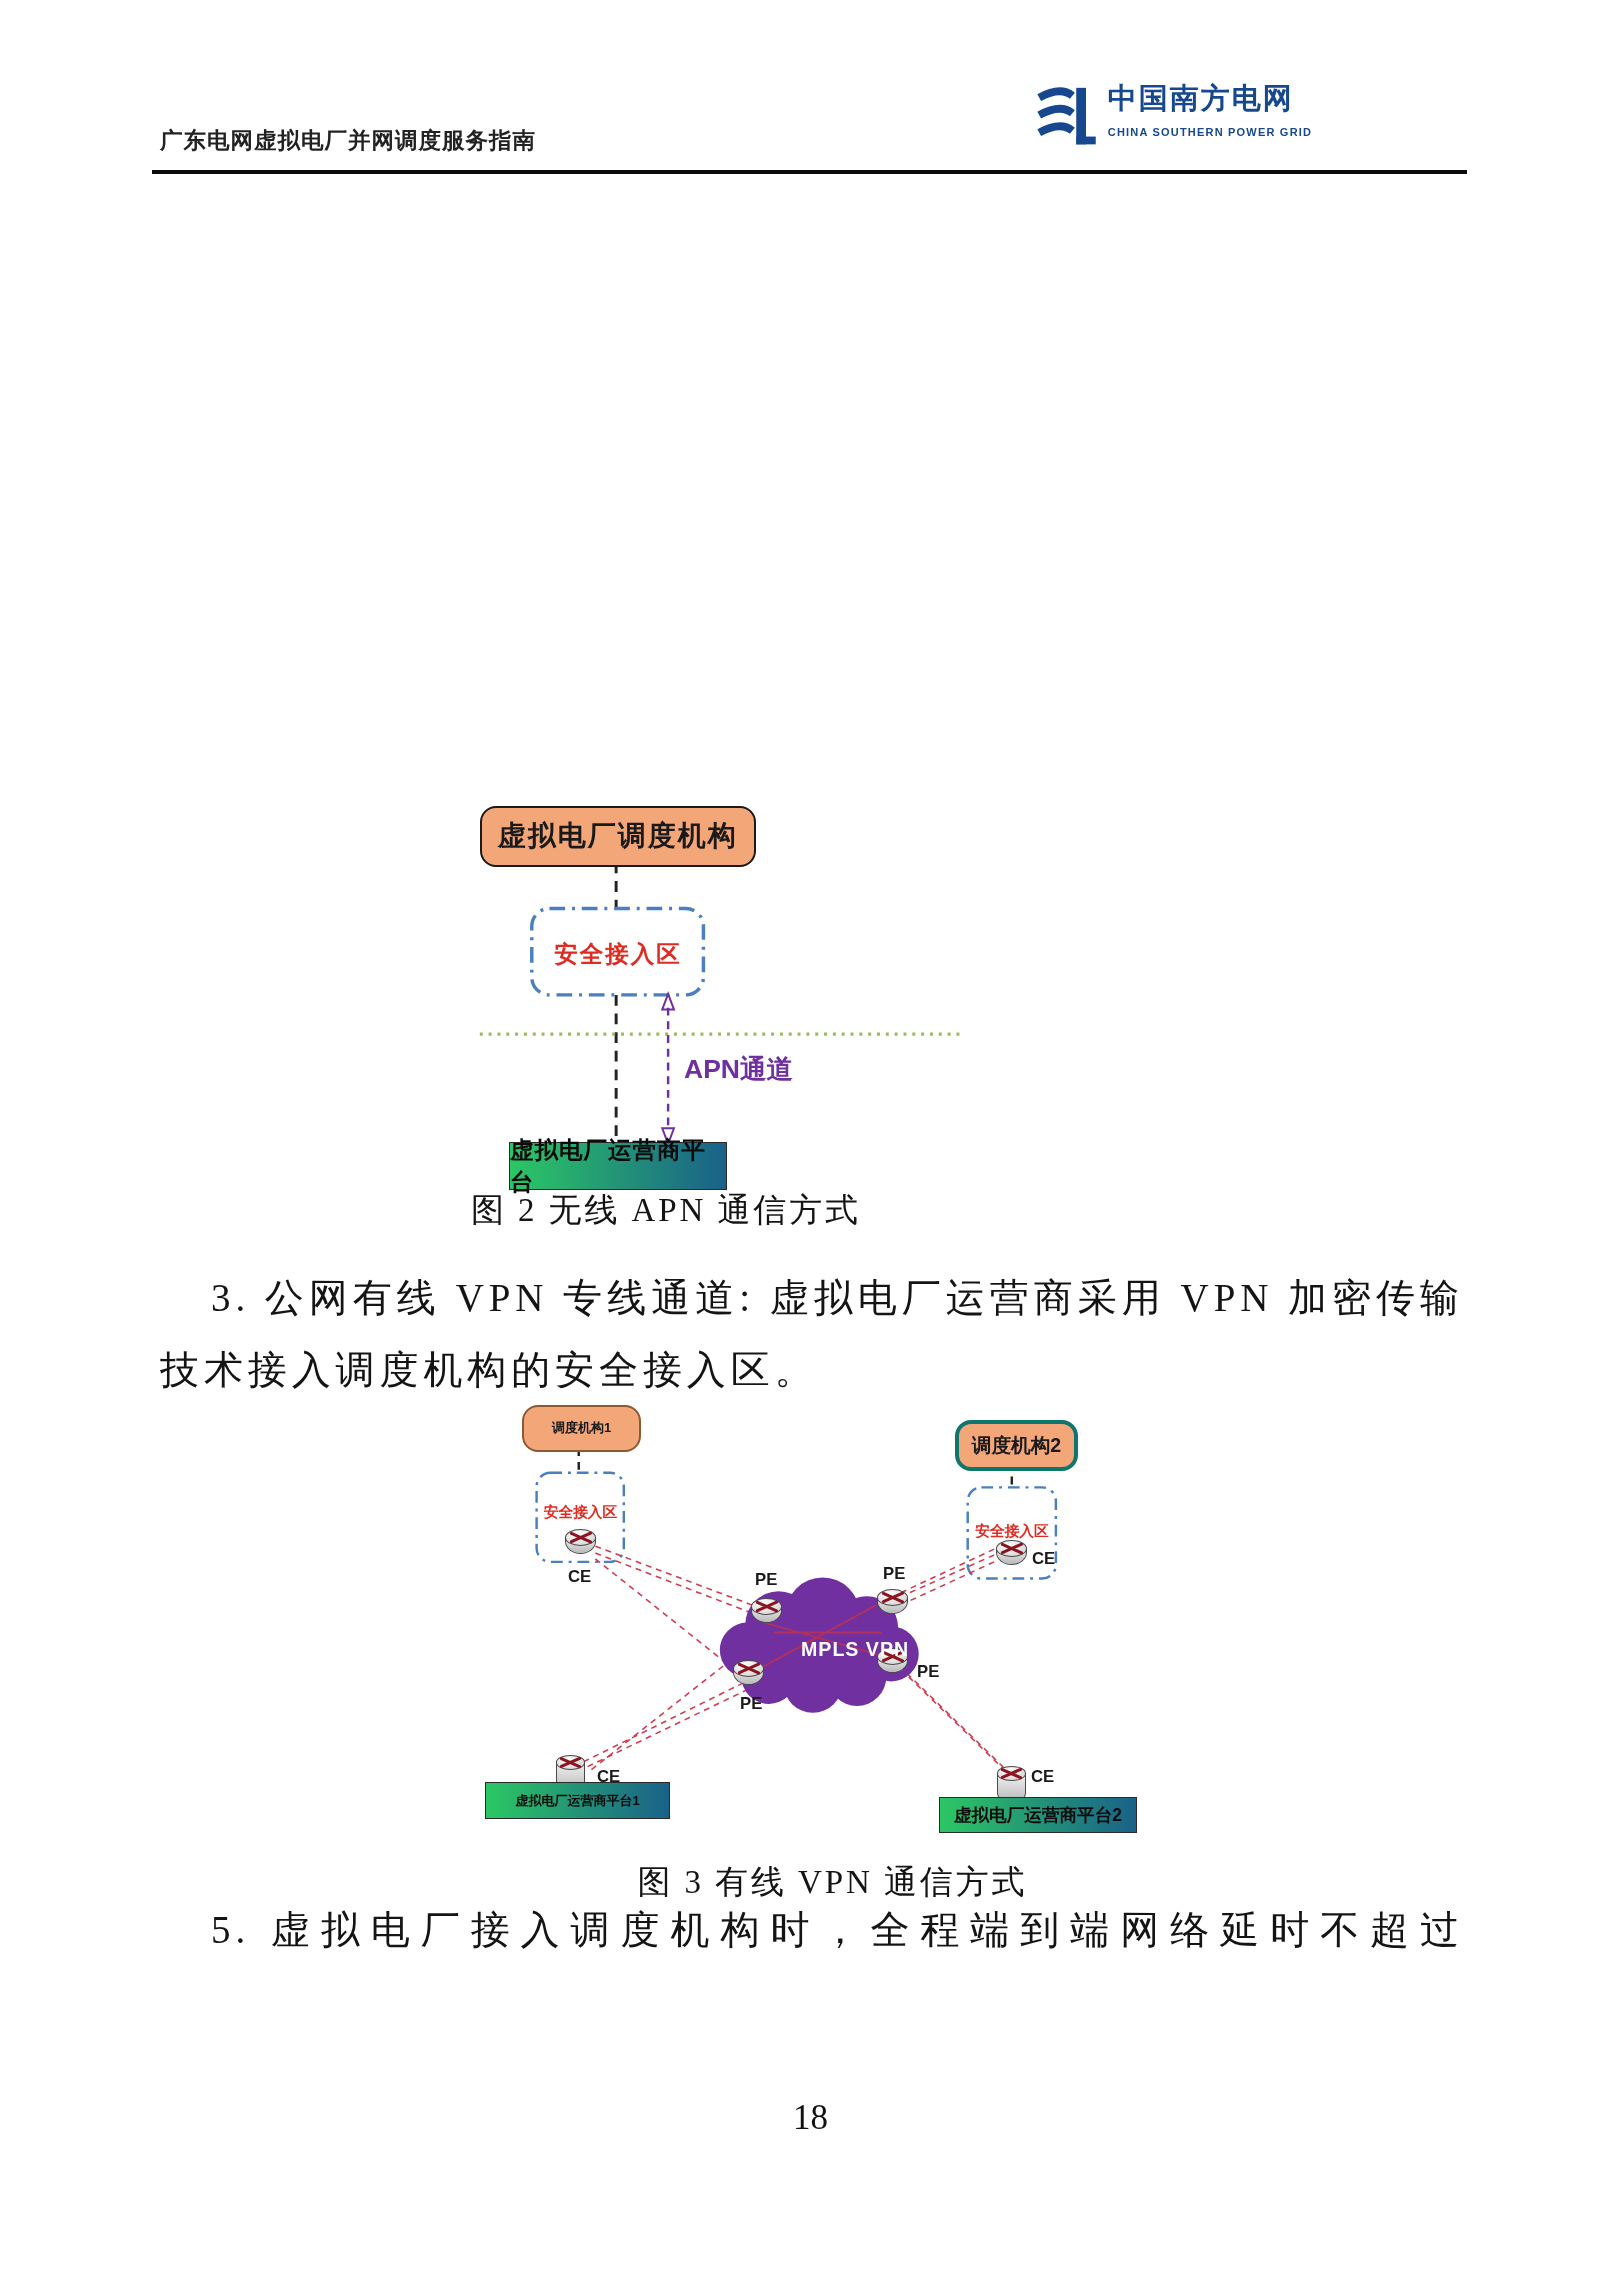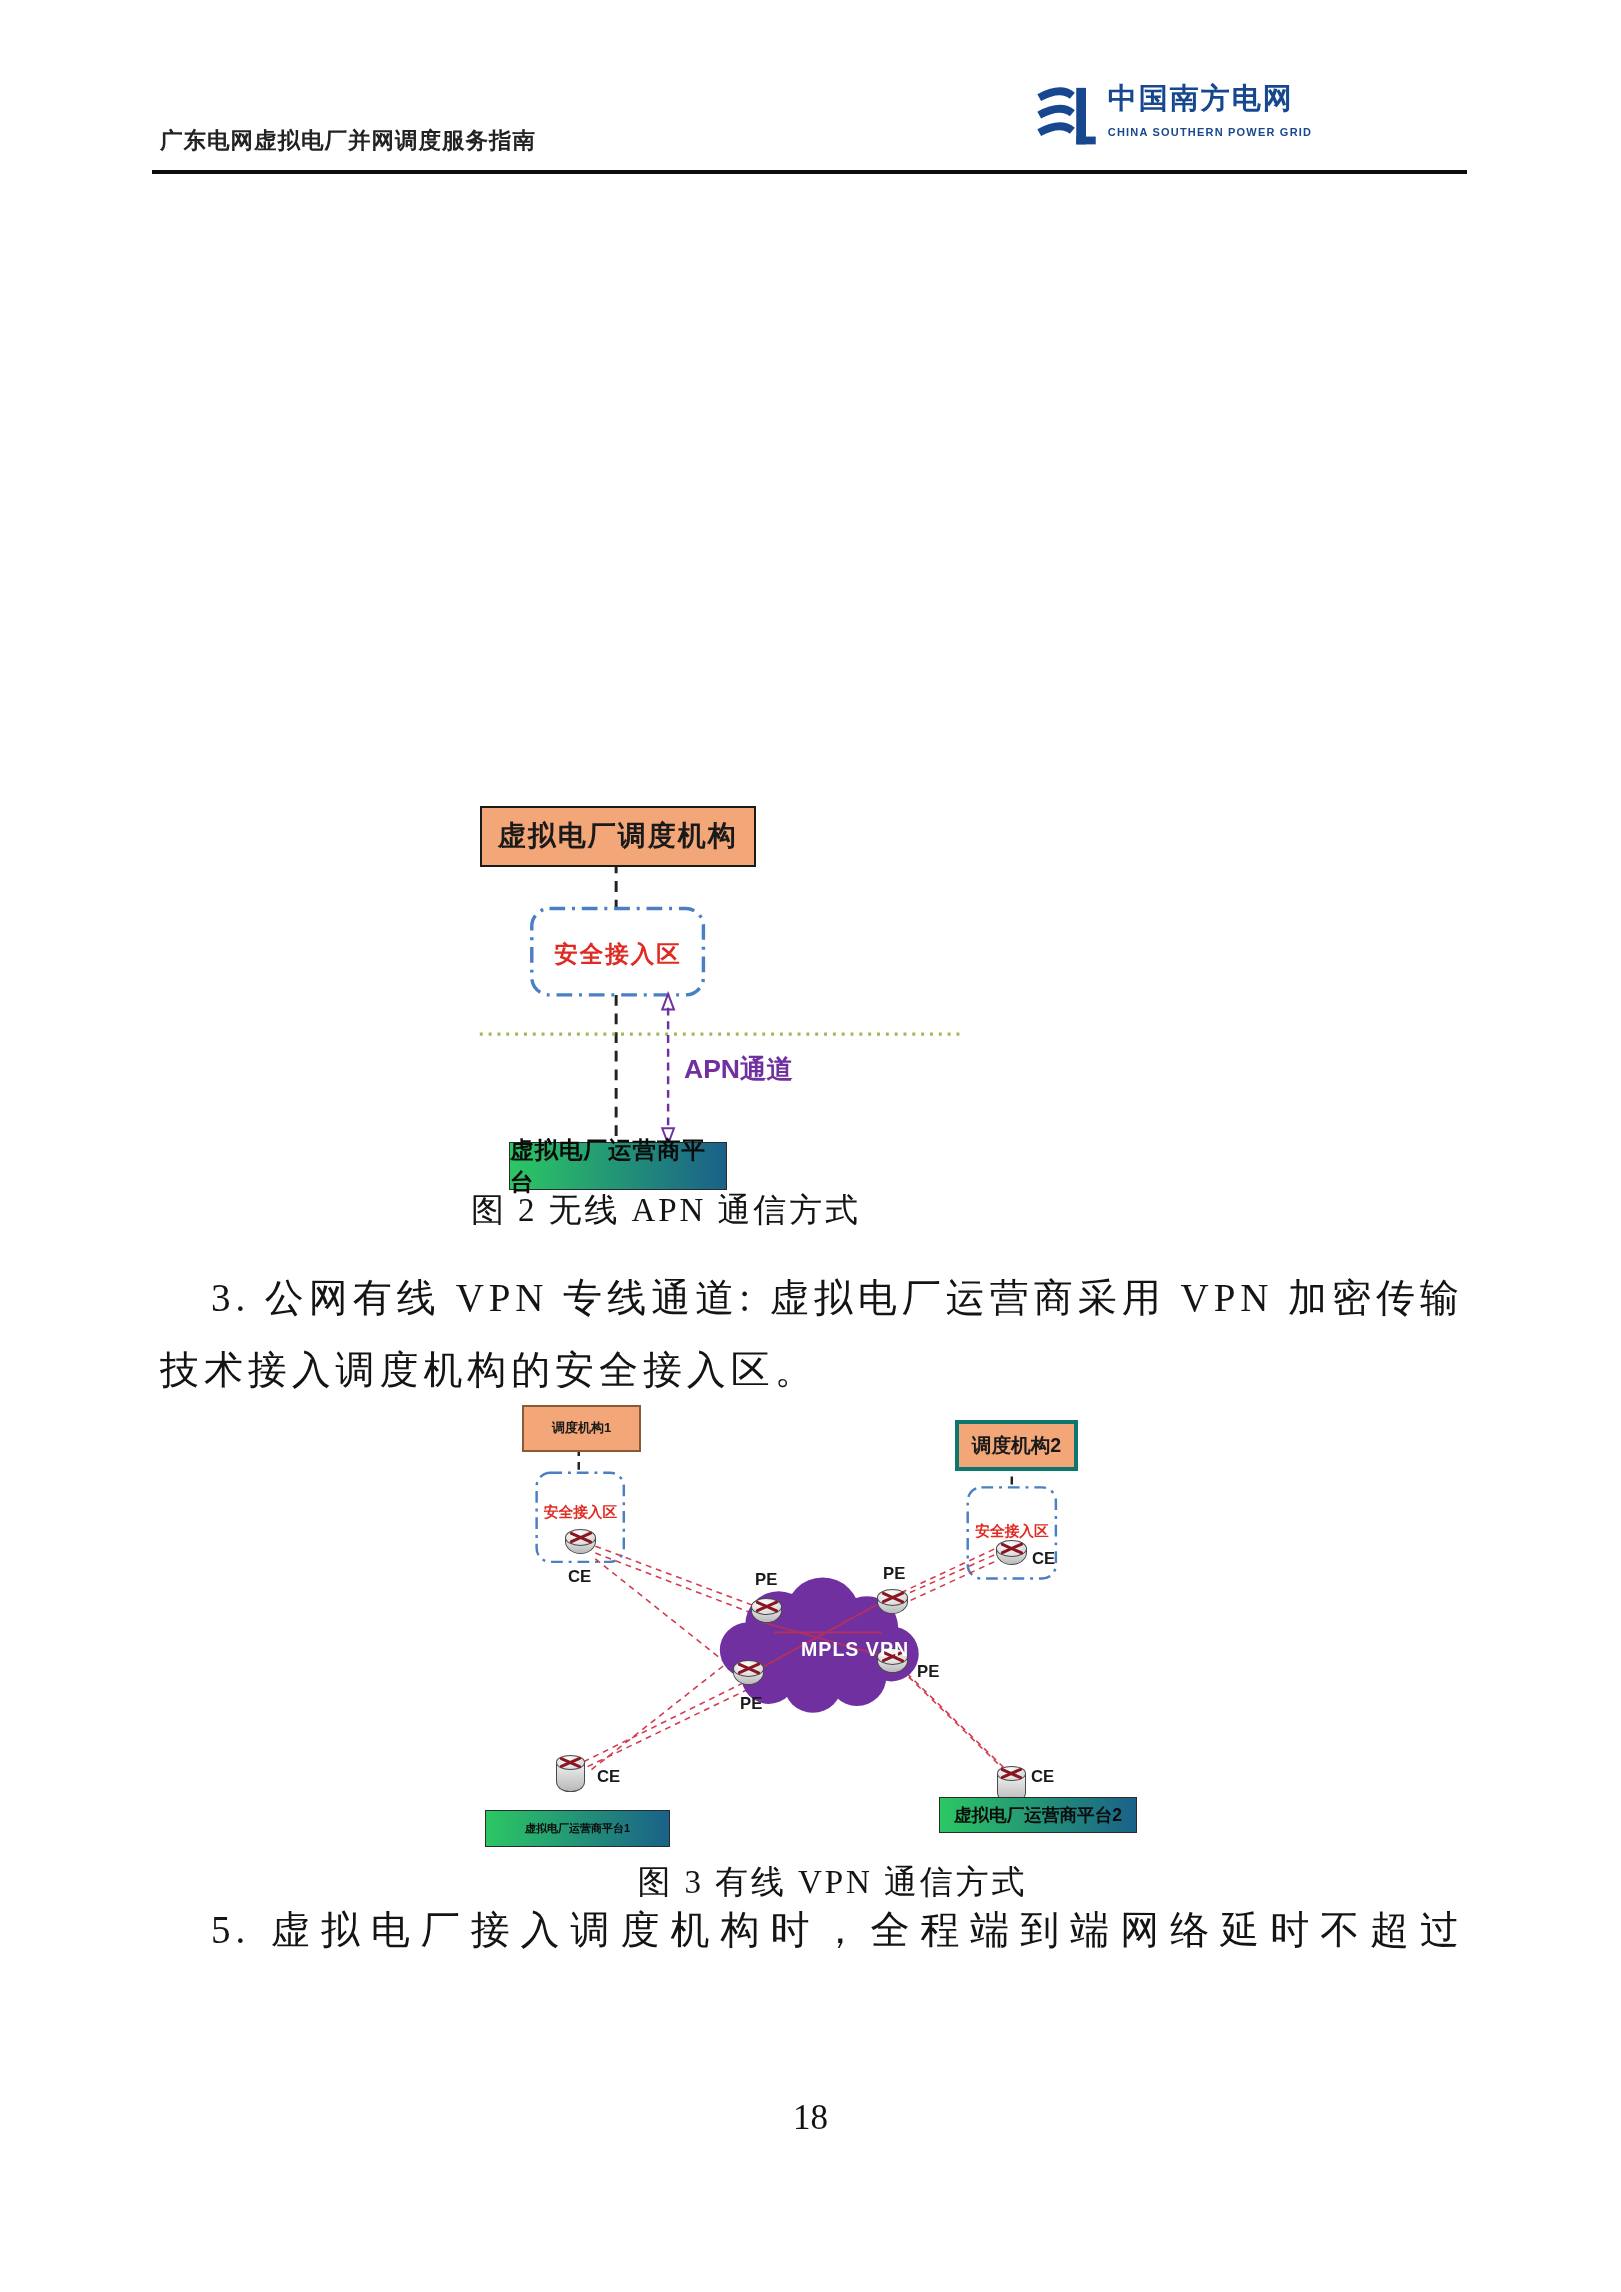--- a/index.html
+++ b/index.html
@@ -20,21 +20,21 @@
   .block1{top:192px;}
   .block4{top:1262px;}
   .block5{top:1900px;line-height:59px;}
   .block5 p{text-align:justify;text-align-last:justify;}
   .fig-caption{position:absolute;font-size:33px;letter-spacing:2.9px;color:#141414;text-align:center;}
   .page-number{position:absolute;left:0;top:2098px;width:1621px;text-align:center;font-size:35px;color:#111;}
   
   .fig{position:absolute;}
   .fig svg{position:absolute;left:0;top:0;}
   .dbox{position:absolute;background:#f3a678;display:flex;align-items:center;justify-content:center;
-        font-family:"Liberation Sans","DejaVu Sans",sans-serif;font-weight:bold;color:#1a1a1a;}
+        font-family:"Liberation Sans","DejaVu Sans",sans-serif;font-weight:bold;color:#1a1a1a;border-radius:16px;}
   .grad{position:absolute;background:linear-gradient(90deg,#2cc764 0%,#1a6189 100%);border:1px solid #2a2a2a;
         display:flex;align-items:center;justify-content:center;
         font-family:"Liberation Sans","DejaVu Sans",sans-serif;font-weight:bold;color:#0b0b0b;}
   .redlbl{position:absolute;color:#e02a22;font-family:"Liberation Sans","DejaVu Sans",sans-serif;font-weight:bold;}
   .plbl{position:absolute;color:#7030a0;font-family:"Liberation Sans","DejaVu Sans",sans-serif;font-weight:bold;}
   .netlbl{position:absolute;color:#1a1a1a;font-family:"Liberation Sans","DejaVu Sans",sans-serif;font-weight:bold;font-size:16.7px;}
   .cloudlbl{position:absolute;color:#ffffff;font-family:"Liberation Sans","DejaVu Sans",sans-serif;font-weight:bold;font-size:19.6px;letter-spacing:1px;margin-left:31px;}
   
   .router{position:absolute;width:31px;height:27.4px;}
   .router .rbody{position:absolute;left:0;top:7.8px;width:29px;height:16.7px;background:linear-gradient(#f2f2f2,#b9b9b9);
@@ -212,21 +212,21 @@
     <span class="netlbl" style="left:176px;top:370px;">CE</span>
 
     <div class="router vert" style="left:576px;top:369px;">
       <div class="rbody"></div>
         <div class="rtop"></div>
         <div class="x1"></div>
         <div class="x2"></div>
       </div>
     <span class="netlbl" style="left:610px;top:370px;">CE</span>
 
-    <div class="grad" style="left:64px;top:413px;width:183px;height:35px;font-size:11px;">
+    <div class="grad" style="left:64px;top:385px;width:183px;height:35px;font-size:13px;">
         <span>虚拟电厂运营商平台1</span>
       </div>
     <div class="grad" style="left:518px;top:400px;width:196px;height:34px;font-size:17.6px;">
         <span>虚拟电厂运营商平台2</span>
       </div>
 
     <div class="fig-caption" style="left:0;top:463px;width:823px;">图 3  有线 VPN 通信方式</div>
   </div>
 
   <div class="bodytext block5">

